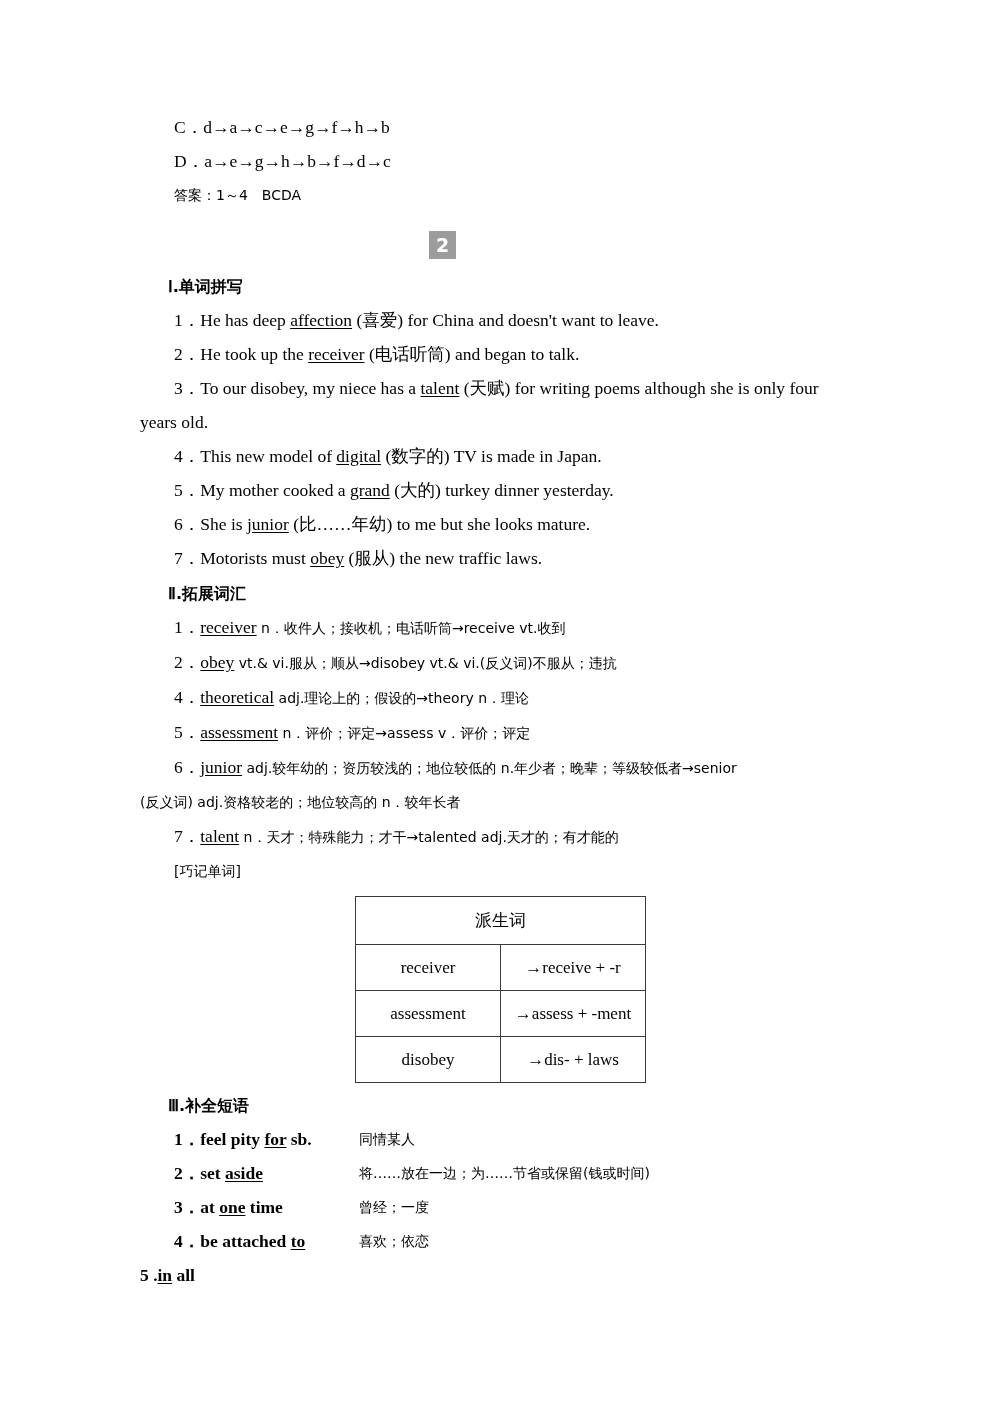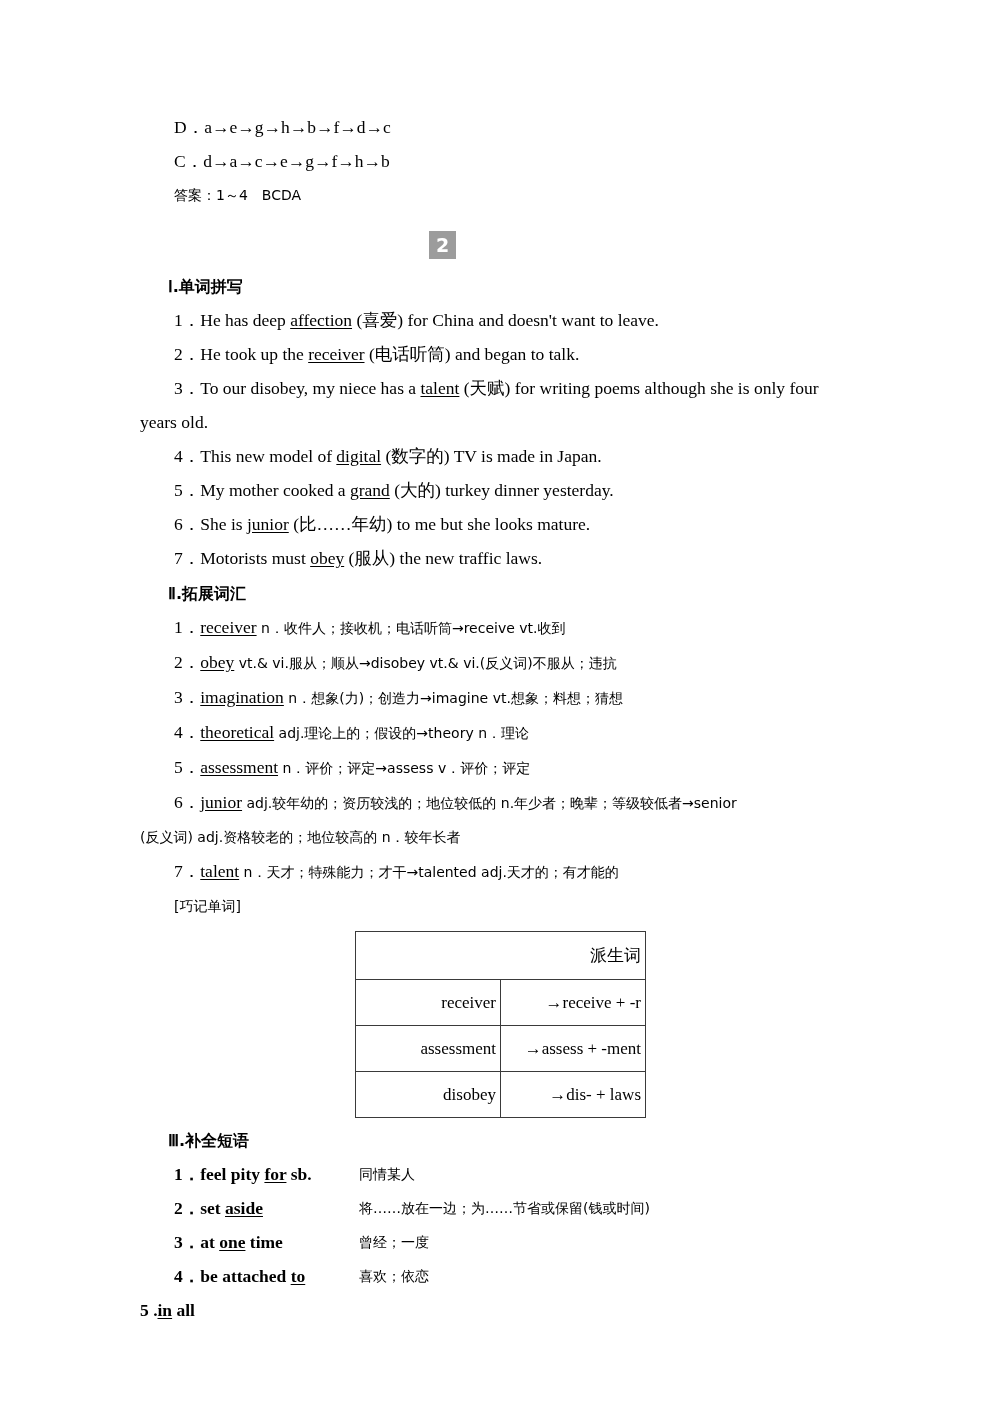--- a/index.html
+++ b/index.html
@@ -126,21 +126,21 @@
     margin-top: 8px;
     margin-bottom: 6px;
   }
   table.deriv {
     border-collapse: collapse;
     width: 291px;
     table-layout: fixed;
   }
   table.deriv td {
     border: 1.4px solid #3a3a3a;
-    text-align: right;
+    text-align: center;
     font-size: 17px;
     height: 45px;
     padding: 0 4px;
   }
   table.deriv td.head {
     font-family: "DejaVu Sans", "Liberation Sans", sans-serif;
     font-size: 17px;
     height: 47px;
   }
   table.deriv td.left-col {
@@ -172,24 +172,24 @@
     flex: 0 0 219px;
   }
 </style>
 </head>
 <body>
 
 <div class="page">
   <div class="content">
 
     <div class="line indent">
+      <span class="num">C．</span><span>d→a→c→e→g→f→h→b</span>
+    </div>
+    <div class="line indent">
       <span class="num">D．</span><span>a→e→g→h→b→f→d→c</span>
-    </div>
-    <div class="line indent">
-      <span class="num">C．</span><span>d→a→c→e→g→f→h→b</span>
     </div>
     <div class="answer-row cjk">答案：1～4　BCDA</div>
 
     <div class="banner">
       <div class="banner-inner">
         <div class="banner-num">2</div>
         <div class="banner-gap"></div>
         <div class="banner-title">必记词汇</div>
       </div>
     </div>
@@ -232,23 +232,20 @@
     </div>
 
     <div class="line indent">
       <span class="num">1．</span><span class="u">receiver</span><span class="cjk"> n．收件人；接收机；电话听筒→receive vt.收到</span>
     </div>
 
     <div class="line indent">
       <span class="num">2．</span><span class="u">obey</span><span class="cjk"> vt.&amp; vi.服从；顺从→disobey vt.&amp; vi.(反义词)不服从；违抗</span>
     </div>
 
-    <div class="line indent">
-      <span class="num">3．</span><span class="u">imagination</span><span class="cjk"> n．想象(力)；创造力→imagine vt.想象；料想；猜想</span>
-    </div>
 
     <div class="line indent">
       <span class="num">4．</span><span class="u">theoretical</span><span class="cjk"> adj.理论上的；假设的→theory n．理论</span>
     </div>
 
     <div class="line indent">
       <span class="num">5．</span><span class="u">assessment</span><span class="cjk"> n．评价；评定→assess v．评价；评定</span>
     </div>
 
     <div class="line indent">

